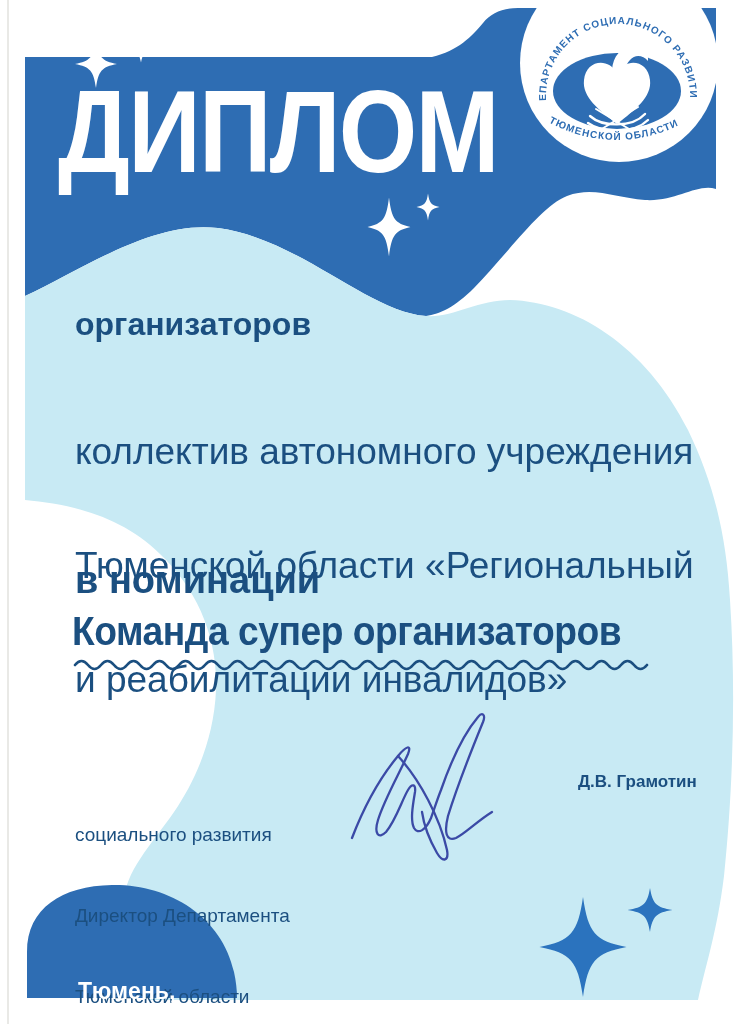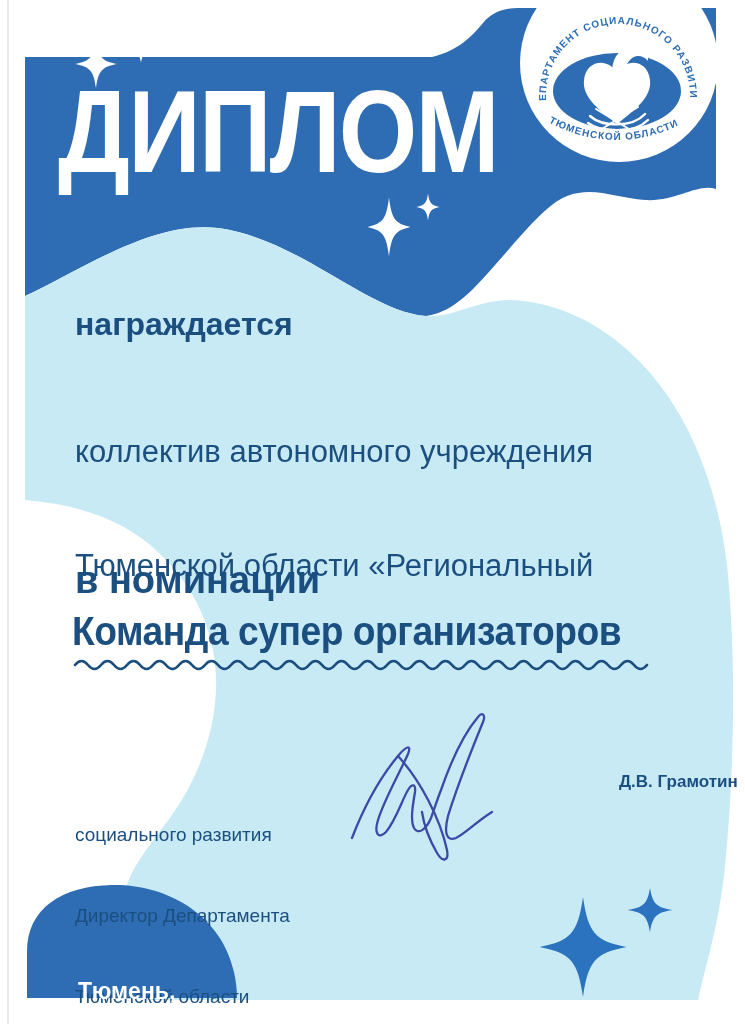--- a/index.html
+++ b/index.html
@@ -15,28 +15,28 @@
     background:#e4e4e0;opacity:.8;
   }
   .bg{position:absolute;left:0;top:0;width:745px;height:1024px;}
   .txt{position:absolute;color:#1b4f80;white-space:pre;}
   .diploma-title{
     left:58px;top:74px;
     font-size:116px;line-height:1;font-weight:bold;color:#ffffff;
     letter-spacing:-2px;transform:scaleX(.87);transform-origin:left top;
   }
   .award-label{left:75px;top:306px;font-size:32px;font-weight:bold;}
-  .recipient{left:75px;top:357px;font-size:31px;line-height:38px;font-weight:normal;}
+  .recipient{left:75px;top:357px;font-size:37px;line-height:38px;font-weight:normal;}
   .nom-label{left:75px;top:559px;font-size:38px;font-weight:bold;}
   .nom-title{
     left:72px;top:609px;font-size:40px;font-weight:bold;letter-spacing:-.5px;
     transform:scaleX(.93);transform-origin:left top;
   }
   .signer-role{left:75px;top:767px;font-size:19px;line-height:27px;}
-  .signer-name{left:578px;top:772px;font-size:17px;font-weight:bold;margin-left:41px;}
+  .signer-name{left:578px;top:772px;font-size:17px;font-weight:bold;}
   .place{left:78px;top:919px;font-size:23px;line-height:29px;font-weight:bold;color:#ffffff;}
   .logo-arc{font-size:10px;font-weight:bold;letter-spacing:1.1px;fill:#2e6db3;}
   .logo-arc-b{font-size:10px;font-weight:bold;letter-spacing:1px;fill:#2e6db3;}
 </style>
 </head>
 <body>
 
 <div class="page">
 
   <div class="scan-edge"></div>
@@ -102,25 +102,26 @@
     </g>
 
     <path fill="#2e6db3" d="M27,998 L27,952 C27,908 62,886 112,885 C168,884 222,916 234,972 C236,981 237,990 237,998 Z"></path>
 
     <use href="#spk" fill="#2b73be" transform="translate(583,947) scale(43.5,50)"></use>
     <use href="#spk" fill="#2b73be" transform="translate(650,910) scale(22.5,22)"></use>
   </svg>
 
   <div class="txt diploma-title">ДИПЛОМ</div>
 
-  <div class="txt award-label">награждается</div>
+  <div class="txt award-label">организаторов</div>
 
   <div class="txt recipient">
     <div>коллектив автономного учреждения</div>
     <div>Тюменской области «Региональный</div>
+    <div>и реабилитации инвалидов»</div>
   </div>
 
   <div class="txt nom-label">в номинации</div>
   <div class="txt nom-title">Команда супер организаторов</div>
 
   <div class="txt signer-role">
     <div>социального развития</div>
     <div>Директор Департамента</div>
     <div>Тюменской области</div>
   </div>

